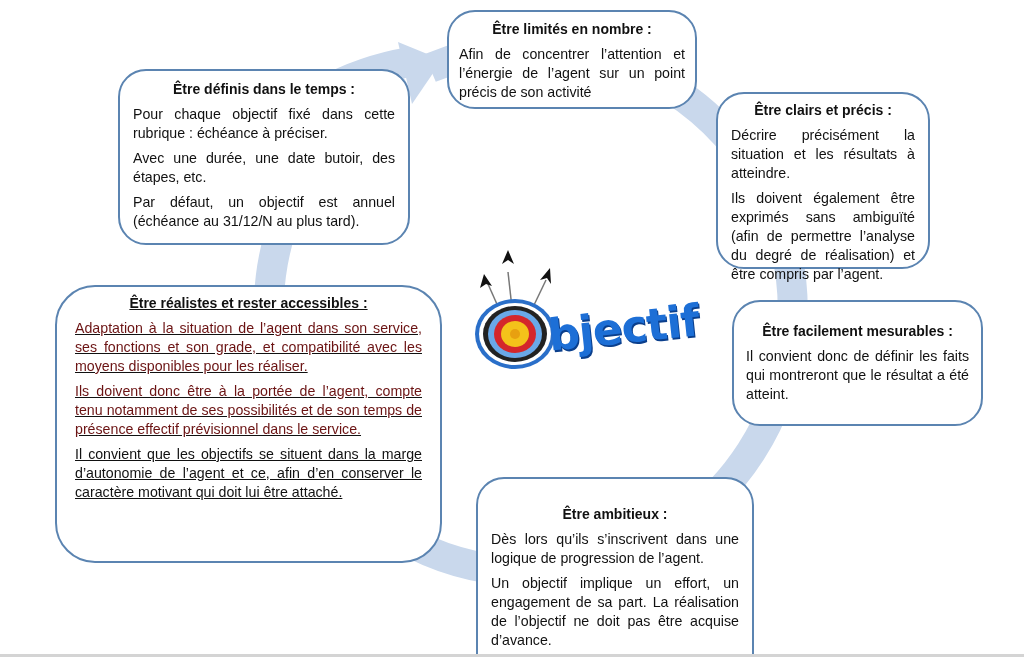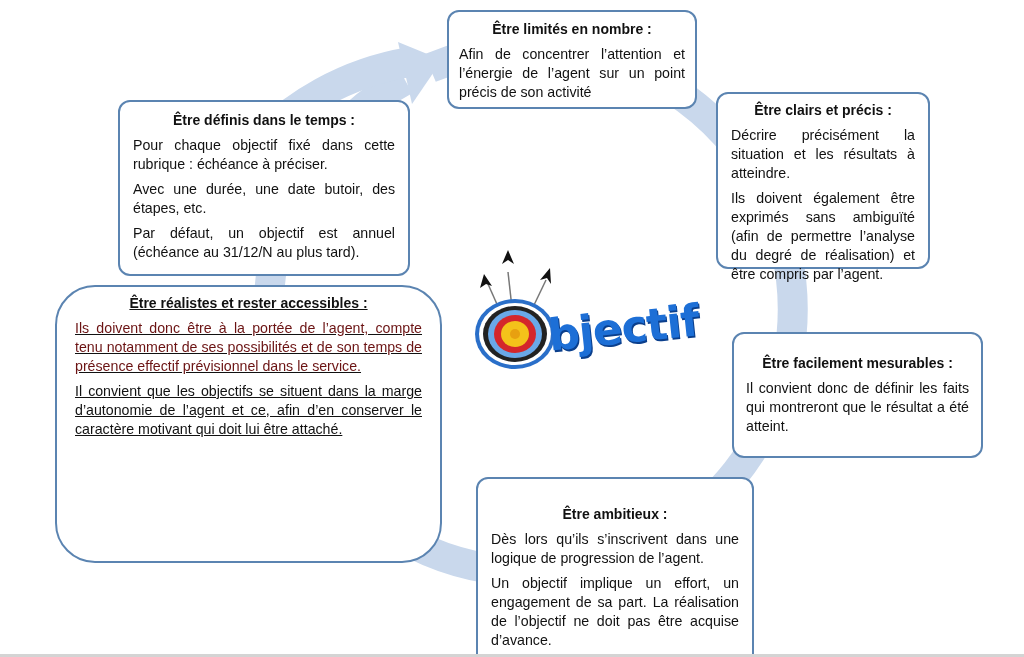--- a/index.html
+++ b/index.html
@@ -1,19 +1,19 @@
 <!DOCTYPE html>
 <html><head>
   <meta charset="utf-8">
   <style>
     html, body { margin:0; padding:0; }
     body { width:1024px; height:657px; background:#ffffff; position:relative; overflow:hidden;
            font-family:"Liberation Sans", sans-serif; }
     .ring { position:absolute; left:0; top:0; width:1024px; height:657px; }
-    .box { position:absolute; background:#ffffff; border:2px solid #5b84b1; border-radius:12px;
+    .box { position:absolute; background:#ffffff; border:2px solid #5b84b1; border-radius:28px;
            box-sizing:border-box; color:#111; font-size:14.2px; line-height:19px; }
     .box .title { font-weight:bold; text-align:center; font-size:14px; margin-bottom:6px; }
     .box p { margin:0 0 6px 0; text-align:justify; }
     .box p.red { color:#6b1313; }
     .logo { position:absolute; left:468px; top:244px; width:250px; height:130px; }
     .logo-text { position:absolute; left:548px; top:302px; font-family:"DejaVu Sans", sans-serif;
                  font-weight:bold; font-size:44px; color:#1d6fd6; letter-spacing:-1px;
                  text-shadow:1px 2px 0 #0b3f8c; transform:rotate(-6deg); }
     .bottom-line { position:absolute; left:0; top:654px; width:1024px; height:3px; background:#d4d4d4; }
   </style>
@@ -43,43 +43,44 @@
     <ellipse cx="47" cy="90" rx="5" ry="5" fill="#e8a010"></ellipse>
   </g>
 </svg>
 <div class="logo-text">bjectif</div>
 
 <div class="box" style="left:447px; top:10px; width:250px; height:99px; padding:8px 10px 0 10px;">
   <div class="title">Être limités en nombre :</div>
   <p>Afin de concentrer l’attention et l’énergie de l’agent sur un point précis de son activité</p>
 </div>
 
-<div class="box" style="left:118px; top:100px; width:292px; height:176px; padding:9px 13px 0 13px;">
+<div class="box" style="left:118px; top:69px; width:292px; height:176px; padding:9px 13px 0 13px;">
   <div class="title">Être définis dans le temps :</div>
   <p>Pour chaque objectif fixé dans cette rubrique : échéance à préciser.</p>
   <p>Avec une durée, une date butoir, des étapes, etc.</p>
   <p>Par défaut, un objectif est annuel (échéance au 31/12/N au plus tard).</p>
 </div>
 
 <div class="box" style="left:716px; top:92px; width:214px; height:177px; padding:7px 13px 0 13px;">
   <div class="title">Être clairs et précis :</div>
   <p>Décrire précisément la situation et les résultats à atteindre.</p>
   <p>Ils doivent également être exprimés sans ambiguïté (afin de permettre l’analyse du degré de réalisation) et être compris par l’agent.</p>
 </div>
 
-<div class="box" style="left:732px; top:332px; width:251px; height:126px; padding:20px 12px 0 12px;">
+<div class="box" style="left:732px; top:300px; width:251px; height:126px; padding:20px 12px 0 12px;">
   <div class="title">Être facilement mesurables :</div>
   <p>Il convient donc de définir les faits qui montreront que le résultat a été atteint.</p>
 </div>
 
 <div class="box" style="left:476px; top:477px; width:278px; height:214px; padding:26px 13px 0 13px;">
   <div class="title">Être ambitieux :</div>
   <p>Dès lors qu’ils s’inscrivent dans une logique de progression de l’agent.</p>
   <p>Un objectif implique un effort, un engagement de sa part. La réalisation de l’objectif ne doit pas être acquise d’avance.</p>
 </div>
 
 <div class="box" style="left:55px; top:285px; width:387px; height:278px; padding:7px 18px 0 18px; border-radius:40px;text-decoration:underline;">
   <div class="title">Être réalistes et rester accessibles :</div>
+  <p class="red">Adaptation à la situation de l’agent dans son service, ses fonctions et son grade, et compatibilité avec les moyens disponibles pour les réaliser.</p>
   <p class="red">Ils doivent donc être à la portée de l’agent, compte tenu notamment de ses possibilités et de son temps de présence effectif prévisionnel dans le service.</p>
   <p>Il convient que les objectifs se situent dans la marge d’autonomie de l’agent et ce, afin d’en conserver le caractère motivant qui doit lui être attaché.</p>
 </div>
 
 <div class="bottom-line"></div>
 
 </body></html>

